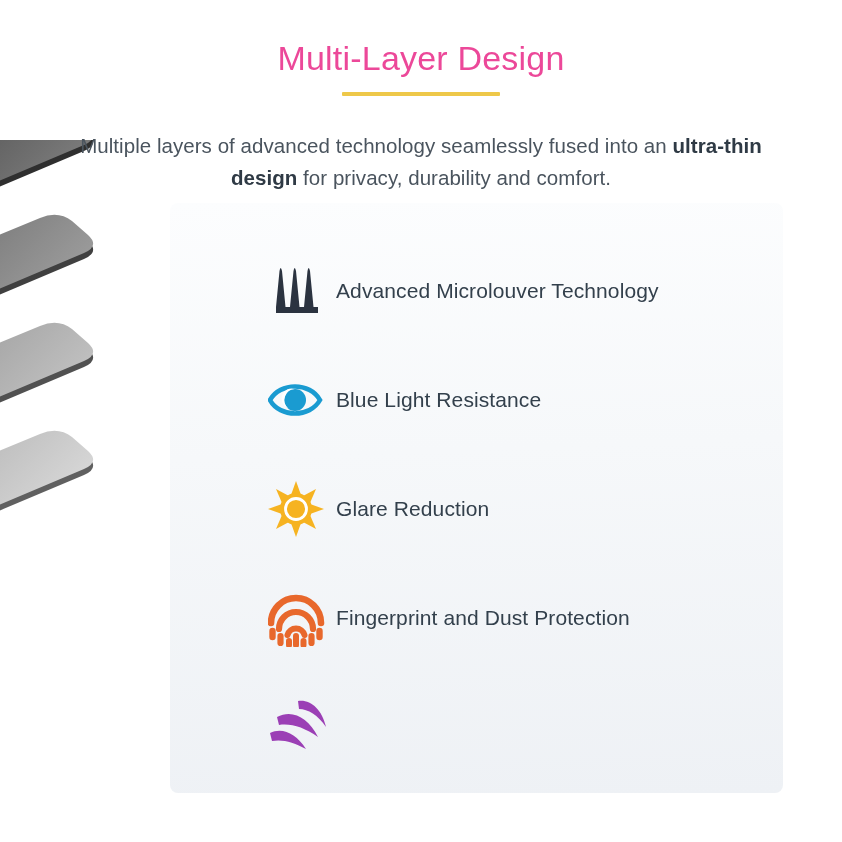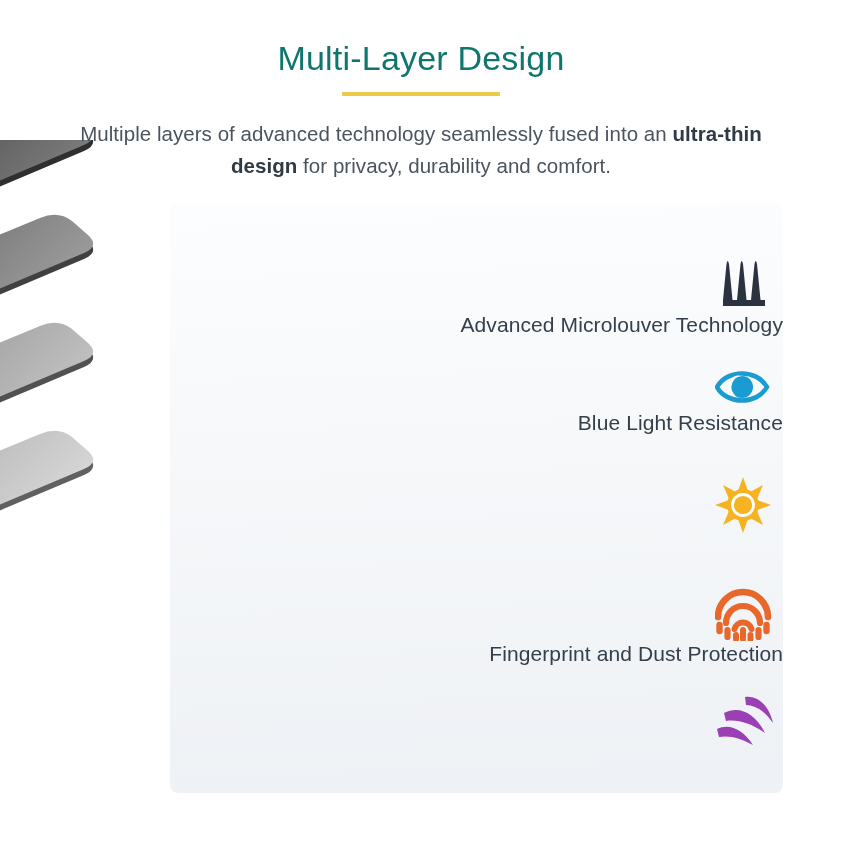--- a/index.html
+++ b/index.html
@@ -28,35 +28,35 @@
     width: 842px;
     text-align: center;
     z-index: 40;
   }
 
   .page-title {
     margin-top: 38px;
     font-size: 34px;
     font-weight: 400;
     letter-spacing: 0.2px;
-    color: #0f766e;
+    color: #ec4899;
     line-height: 1.2;
     font-family: "Liberation Sans", sans-serif;
   }
 
   .title-rule {
     width: 158px;
     height: 4px;
     background: #eec849;
     margin: 13px auto 0 auto;
     border-radius: 1px;
   }
 
   .subtitle {
-    margin: 22px auto 0 auto;
+    margin: 34px auto 0 auto;
     width: 700px;
     font-size: 20.5px;
     font-weight: 400;
     color: #4a545e;
     line-height: 1.56;
     letter-spacing: 0.05px;
   }
   .subtitle .em { font-weight: 700; color: #2f3a45; }
 
   
@@ -87,24 +87,23 @@
   .features {
     position: absolute;
     left: 268px;
     top: 256px;
     width: 515px;
     z-index: 30;
   }
 
   .feature-row {
     display: flex;
-    align-items: flex-end;
+    align-items: center;
     height: 70px;
     margin-bottom: 39px;
-    flex-direction: column;
   }
   .feature-row:last-child { margin-bottom: 0; }
 
   .feature-icon {
     width: 68px;
     min-width: 68px;
     height: 62px;
     display: flex;
     align-items: center;
     justify-content: flex-start;
@@ -229,20 +228,21 @@
             <polygon points="56,29 42,24 42,34"></polygon>
             <polygon points="8,9 21,16 14,23"></polygon>
             <polygon points="48,49 35,42 42,35"></polygon>
             <polygon points="48,9 42,23 35,16"></polygon>
             <polygon points="8,49 14,35 21,42"></polygon>
             <circle cx="28" cy="29" r="16"></circle>
           </g>
           <circle cx="28" cy="29" r="10.5" fill="none" stroke="#ffffff" stroke-width="2.8"></circle>
         </svg>
       </span>
+      <span class="feature-label">Glare Reduction</span>
     </div>
 
     <div class="feature-row">
       <span class="feature-icon">
         <svg width="62" height="58" viewBox="0 0 62 58" xmlns="http://www.w3.org/2000/svg">
           <g fill="none" stroke="#e8682c" stroke-linecap="round">
             <path d="M3 34 A 25 25 0 0 1 53 34" stroke-width="6.6"></path>
             <path d="M11 40 A 17 17 0 0 1 45 40" stroke-width="6.2"></path>
             <path d="M19.5 46 A 8.8 8.8 0 0 1 36.5 46" stroke-width="6"></path>
             <path d="M4.5 42 L4.5 48" stroke-width="6.4"></path>

